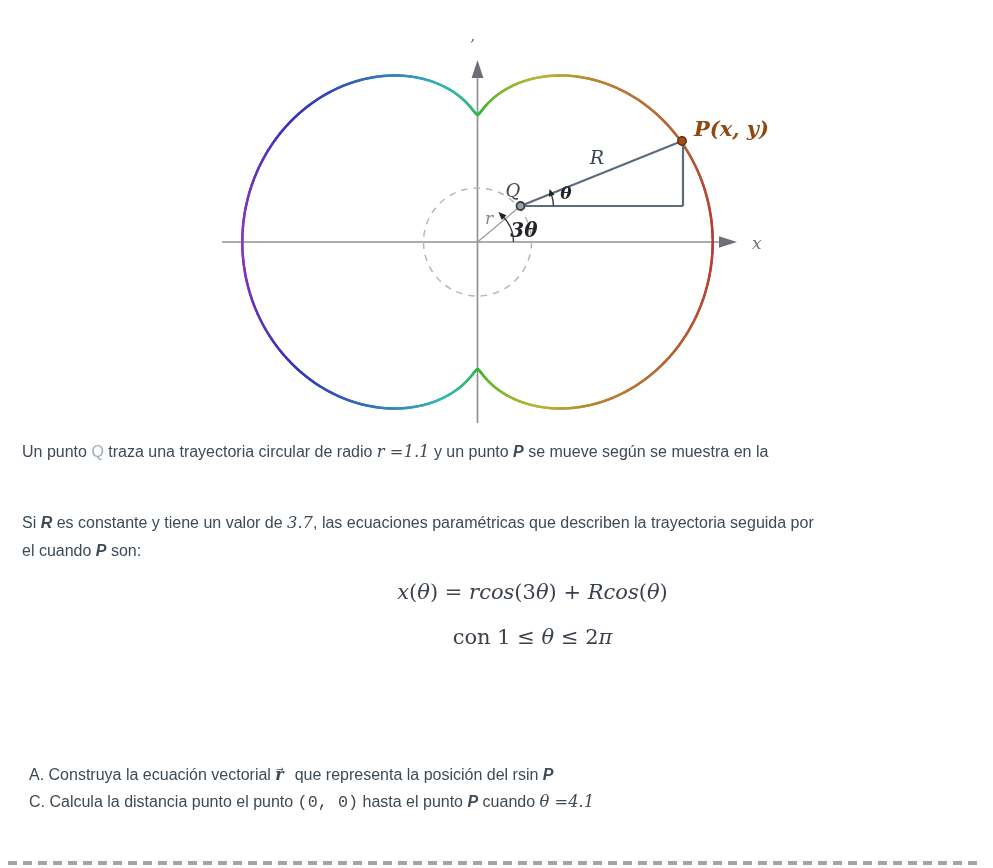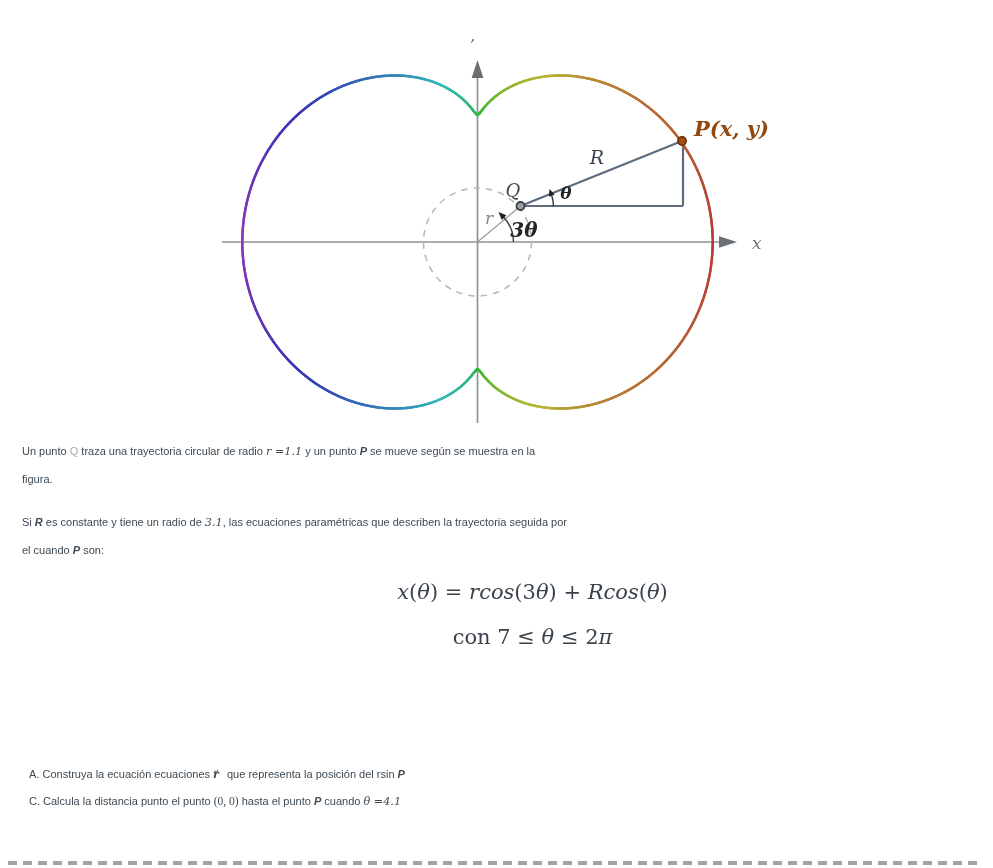--- a/index.html
+++ b/index.html
@@ -22,33 +22,33 @@
   .lbl-q{font-size:18px;font-style:italic;fill:#43484e;}
   .lbl-r{font-size:17px;font-style:italic;fill:#85898e;}
   .lbl-3t{font-size:20px;font-style:italic;font-weight:600;fill:#222529;}
   .lbl-t{font-size:17px;font-style:italic;font-weight:600;fill:#222529;}
   .lbl-R{font-size:19px;font-style:italic;fill:#3b4553;}
   .lbl-P{font-size:21px;font-style:italic;font-weight:bold;}
   .axis-label{font-size:17px;font-style:italic;fill:#70757a;}
   .y-mark{font-size:15px;font-style:italic;fill:#5a5e62;}
 
   
-  .para,.tasks{position:absolute;left:22px;width:950px;font-size:11px;}
+  .para,.tasks{position:absolute;left:22px;width:950px;font-size:16px;}
   .tasks{left:29px;}
   .text-line{line-height:27.5px;white-space:pre;}
   .task-line{line-height:27.4px;white-space:pre;}
   .equations{position:absolute;left:0;width:993px;text-align:center;
              font-family:"DejaVu Serif",serif;font-size:21px;color:#3a424c;padding-left:36px;}
   .eq-line{height:45px;line-height:24px;white-space:pre;}
   .mi{font-style:italic;}
   .mn{font-style:normal;}
   .qg{color:#a3abb2;}
   .bi{font-weight:bold;font-style:italic;}
   .ms{font-family:"DejaVu Serif",serif;font-style:italic;font-size:1.02em;}
-  .mr{font-family:Liberation Serif, serif;font-size:1.05em;}
+  .mr{font-family:Liberation Mono, monospace;font-size:1.05em;}
   .vec{position:relative;display:inline-block;font-family:"DejaVu Serif",serif;
        font-style:italic;font-weight:bold;margin-right:2px;}
   .vec::after{content:"\2192";position:absolute;left:0.1em;top:-0.62em;
               font-size:0.55em;font-style:normal;}
   .cutoff-strip{position:absolute;left:8px;top:861px;width:972px;height:4px;
       background:repeating-linear-gradient(90deg,#6b757d 0 9px,transparent 9px 15px);
       opacity:0.65;}
 </style>
 </head>
 <body>
@@ -587,32 +587,31 @@
     <text class="lbl-q" x="513" y="197" text-anchor="middle">Q</text>
     <text class="lbl-r" x="489" y="224" text-anchor="middle">r</text>
     <text class="lbl-3t" x="524" y="237" text-anchor="middle">3θ</text>
     <text class="lbl-t" x="566" y="199" text-anchor="middle">θ</text>
     <text class="lbl-R" x="597" y="164" text-anchor="middle">R</text>
     <text class="lbl-P" x="694" y="136" fill="#92490f">P(x, y)</text>
   </svg>
 
   <div class="para" style="top:438px">
       <div class="text-line"><span class="seg pl">Un punto </span><span class="seg qg">Q</span><span class="seg pl"> traza una trayectoria circular de radio </span><span class="seg ms">r =1.1</span><span class="seg pl"> y un punto </span><span class="seg bi">P</span><span class="seg pl"> se mueve según se muestra en la</span></div>
-      <div class="text-line"><span class="seg pl">figura.</span></div>
     </div>
 
   <div class="para" style="top:509px">
-      <div class="text-line"><span class="seg pl">Si </span><span class="seg bi">R</span><span class="seg pl"> es constante y tiene un radio de </span><span class="seg ms">3.1</span><span class="seg pl">, las ecuaciones paramétricas que describen la trayectoria seguida por</span></div>
+      <div class="text-line"><span class="seg pl">Si </span><span class="seg bi">R</span><span class="seg pl"> es constante y tiene un valor de </span><span class="seg ms">3.7</span><span class="seg pl">, las ecuaciones paramétricas que describen la trayectoria seguida por</span></div>
       <div class="text-line"><span class="seg pl">el cuando </span><span class="seg bi">P</span><span class="seg pl"> son:</span></div>
     </div>
 
   <div class="equations" style="top:580px">
       <div class="eq-line"><span class="seg mi">x</span><span class="seg mn">(</span><span class="seg mi">θ</span><span class="seg mn">) = </span><span class="seg mi">rcos</span><span class="seg mn">(3</span><span class="seg mi">θ</span><span class="seg mn">) + </span><span class="seg mi">Rcos</span><span class="seg mn">(</span><span class="seg mi">θ</span><span class="seg mn">)</span></div>
-      <div class="eq-line"><span class="seg mn">con 7 ≤ </span><span class="seg mi">θ</span><span class="seg mn"> ≤ 2</span><span class="seg mi">π</span></div>
+      <div class="eq-line"><span class="seg mn">con 1 ≤ </span><span class="seg mi">θ</span><span class="seg mn"> ≤ 2</span><span class="seg mi">π</span></div>
     </div>
 
   <div class="tasks" style="top:761px">
-      <div class="task-line"><span class="seg pl">A. Construya la ecuación ecuaciones </span><span class="seg vec">r</span><span class="seg pl">  que representa la posición del rsin </span><span class="seg bi">P</span></div>
+      <div class="task-line"><span class="seg pl">A. Construya la ecuación vectorial </span><span class="seg vec">r</span><span class="seg pl">  que representa la posición del rsin </span><span class="seg bi">P</span></div>
       <div class="task-line"><span class="seg pl">C. Calcula la distancia punto el punto </span><span class="seg mr">(0, 0)</span><span class="seg pl"> hasta el punto </span><span class="seg bi">P</span><span class="seg pl"> cuando </span><span class="seg ms">θ =4.1</span></div>
     </div>
 
   <div class="cutoff-strip"></div>
 </div>
 
 </body></html>

